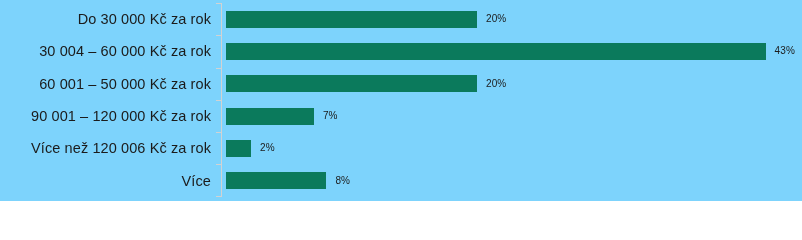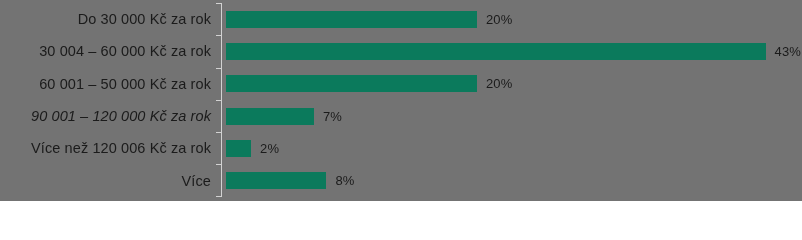--- a/index.html
+++ b/index.html
@@ -79,32 +79,32 @@
     display: flex;
     align-items: center;
   }
 
   .bar {
     height: 17px;
     background: #0b7a5c;
   }
 
   .bar-value {
-    font-size: 13px;
+    font-size: 10px;
     color: #1b1b1b;
     line-height: 1;
     margin-left: 9px;
     white-space: nowrap;
     letter-spacing: 0.1px;
   }
 </style>
 </head>
 <body>
 
-<div id="chart-root" style="background: #737373;">
+<div id="chart-root" style="background: #7dd3fc;">
   <div class="plot-area">
 
     <div class="axis-line" style="background: rgb(210, 210, 210);"></div>
 
     <div class="axis-tick" style="top: 0px; background: rgb(210, 210, 210);"></div>
     <div class="axis-tick" style="top: 32px; background: rgb(210, 210, 210);"></div>
     <div class="axis-tick" style="top: 65px; background: rgb(210, 210, 210);"></div>
     <div class="axis-tick" style="top: 97px; background: rgb(210, 210, 210);"></div>
     <div class="axis-tick" style="top: 129px; background: rgb(210, 210, 210);"></div>
     <div class="axis-tick" style="top: 161px; background: rgb(210, 210, 210);"></div>
@@ -128,21 +128,21 @@
 
     <div class="bar-row" style="top:64.66px;">
       <span class="cat-label" style="color: rgb(27, 27, 27);">60 001 – 50 000 Kč za rok</span>
       <span class="bar-wrap">
         <span class="bar" style="width: 251px; background: rgb(11, 122, 92);"></span>
         <span class="bar-value" style="color: rgb(27, 27, 27);">20%</span>
       </span>
     </div>
 
     <div class="bar-row" style="top:97px;">
-      <span class="cat-label" style="color: rgb(27, 27, 27); font-style: italic;">90 001 – 120 000 Kč za rok</span>
+      <span class="cat-label" style="color: rgb(27, 27, 27);">90 001 – 120 000 Kč za rok</span>
       <span class="bar-wrap">
         <span class="bar" style="width: 87.9px; background: rgb(11, 122, 92);"></span>
         <span class="bar-value" style="color: rgb(27, 27, 27);">7%</span>
       </span>
     </div>
 
     <div class="bar-row" style="top:129.33px;">
       <span class="cat-label" style="color: rgb(27, 27, 27);">Více než 120 006 Kč za rok</span>
       <span class="bar-wrap">
         <span class="bar" style="width: 25.1px; background: rgb(11, 122, 92);"></span>

